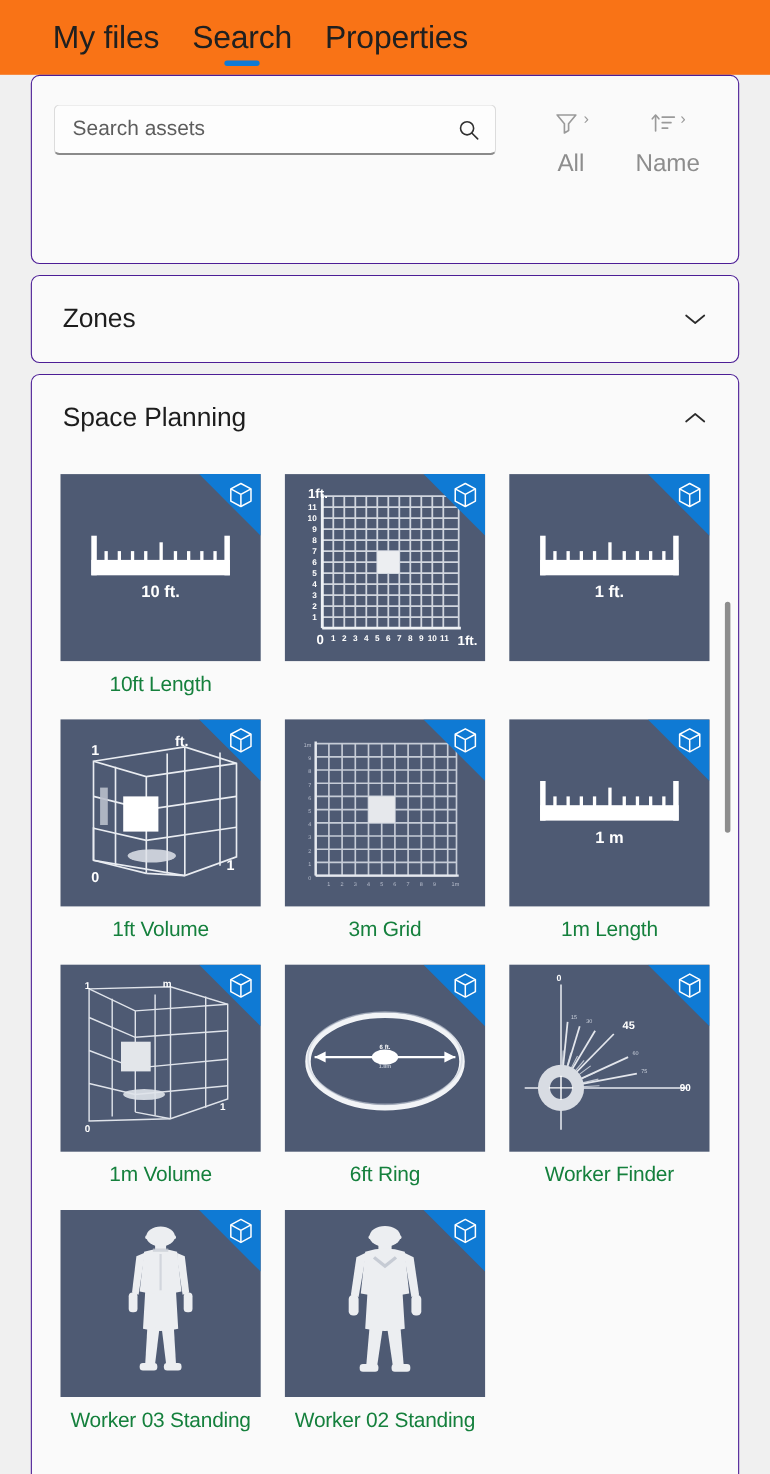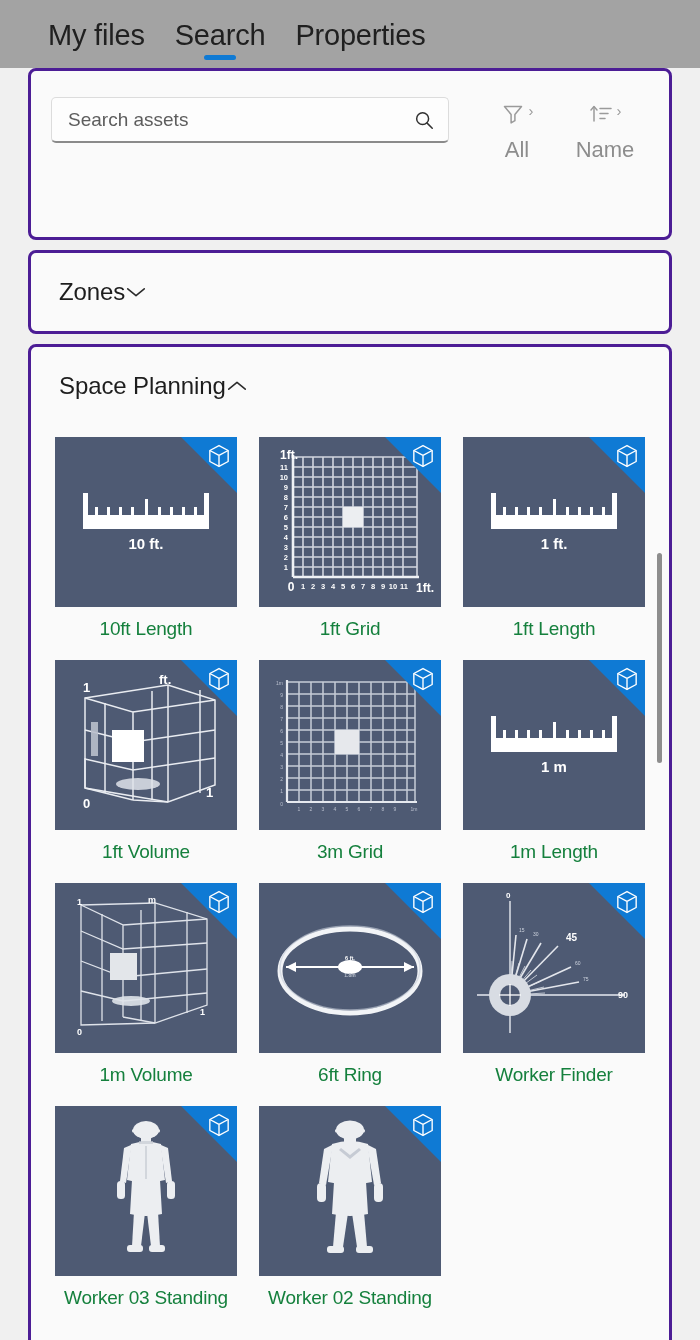--- a/index.html
+++ b/index.html
@@ -11,21 +11,21 @@
     overflow: hidden;
   }
 
   
   .tabbar {
     height: 68px;
     display: flex;
     align-items: flex-end;
     padding-left: 48px;
     gap: 30px;
-    background: #a3a3a3;
+    background: #f97316;
   }
   .tab {
     position: relative;
     font-size: 29px;
     color: #202020;
     line-height: 1;
     padding-bottom: 18px;
     cursor: pointer;
     letter-spacing: -0.2px;
   }
@@ -36,21 +36,21 @@
     width: 32px; height: 5px;
     border-radius: 3px;
     background: #0f7ad4;
     display: none;
   }
   .tab.active .tab-underline { display: block; }
 
   
   .card {
     background: #fafafa;
-    border: 3px solid #4c1d95;
+    border: 1px solid #4c1d95;
     border-radius: 8px;
     margin: 0 28px 10px 28px;
   }
 
   
   .search-card { height: 172px; padding: 26px 20px 0 20px; display: flex; align-items: flex-start; }
   .search-wrap { position: relative; width: 440px; }
   .search-input {
     width: 100%; height: 46px;
     background: #fdfdfd;
@@ -79,21 +79,21 @@
     gap: 6px;
   }
   .tool-icon-row { display: flex; align-items: flex-start; gap: 4px; height: 30px; }
   .tool-glyph { width: 24px; height: 26px; color: #9a9a9a; }
   .tool-chev { font-size: 15px; color: #9a9a9a; line-height: 20px; }
   .tool-label { font-size: 22px; color: #8d8d8d; }
 
   
   .section-head {
     height: 78px;
-    display: flex; align-items: center; 
+    display: flex; align-items: center; justify-content: space-between;
     padding: 0 28px 0 28px;
     cursor: pointer;
   }
   .section-title { font-size: 24px; color: #1d1d1d; letter-spacing: -0.1px; }
   .chev { width: 22px; height: 14px; color: #2b2b2b; }
 
   .sp-card { position: relative; padding-bottom: 29px; }
 
   
   .grid {
@@ -285,21 +285,20 @@
           <text x="32" y="154" fill="#ffffff" font-size="12" font-weight="bold" text-anchor="middle" font-family="Liberation Sans, sans-serif">0</text>
           <text x="30" y="22" fill="#ffffff" font-size="12" font-weight="bold" text-anchor="middle" font-family="Liberation Sans, sans-serif">1ft.</text>
           <text x="166" y="155" fill="#ffffff" font-size="12" font-weight="bold" text-anchor="middle" font-family="Liberation Sans, sans-serif">1ft.</text>
         </svg>
         <div class="corner"></div>
         <svg class="cube-icon" viewBox="0 0 24 26" fill="none" stroke="currentColor" stroke-width="1.5">
           <path d="M12 1.6 L22 7 V19 L12 24.4 L2 19 V7 Z" stroke-linejoin="round"></path>
           <path d="M2 7 L12 12.4 L22 7 M12 12.4 V24.4" stroke-linejoin="round"></path>
         </svg>
       </div>
-      <div class="asset-label">1ft Grid</div>
     </div>
 
     <div class="asset">
       <div class="thumb">
         <svg class="art" viewBox="0 0 182 170">
           <g fill="#ffffff">
             <rect x="28" y="78" width="126" height="14"></rect>
             <rect x="28" y="56" width="5" height="36"></rect>
             <rect x="149" y="56" width="5" height="36"></rect>
             <rect x="90" y="62" width="3" height="18"></rect>
@@ -313,21 +312,20 @@
             <rect x="139" y="70" width="3" height="10"></rect>
           </g>
           <text x="91" y="112" fill="#ffffff" font-size="15" font-weight="bold" text-anchor="middle" font-family="Liberation Sans, sans-serif">1 ft.</text>
         </svg>
         <div class="corner"></div>
         <svg class="cube-icon" viewBox="0 0 24 26" fill="none" stroke="currentColor" stroke-width="1.5">
           <path d="M12 1.6 L22 7 V19 L12 24.4 L2 19 V7 Z" stroke-linejoin="round"></path>
           <path d="M2 7 L12 12.4 L22 7 M12 12.4 V24.4" stroke-linejoin="round"></path>
         </svg>
       </div>
-      <div class="asset-label">1ft Length</div>
     </div>
 
     <div class="asset">
       <div class="thumb">
         <svg class="art" viewBox="0 0 182 170">
           <g stroke="#e9ecf1" stroke-width="1.5" fill="none">
             <path d="M30 38 L113 25 L160 40 L160 125 L113 142 L30 128 Z"></path>
             <path d="M30 38 L78 52 L78 140 M78 52 L160 40 M78 140 L113 142"></path>
             <path d="M30 70 L78 82 L160 70 M30 99 L78 110 L160 98"></path>
             <path d="M113 25 L113 142 M145 30 L145 133"></path>

